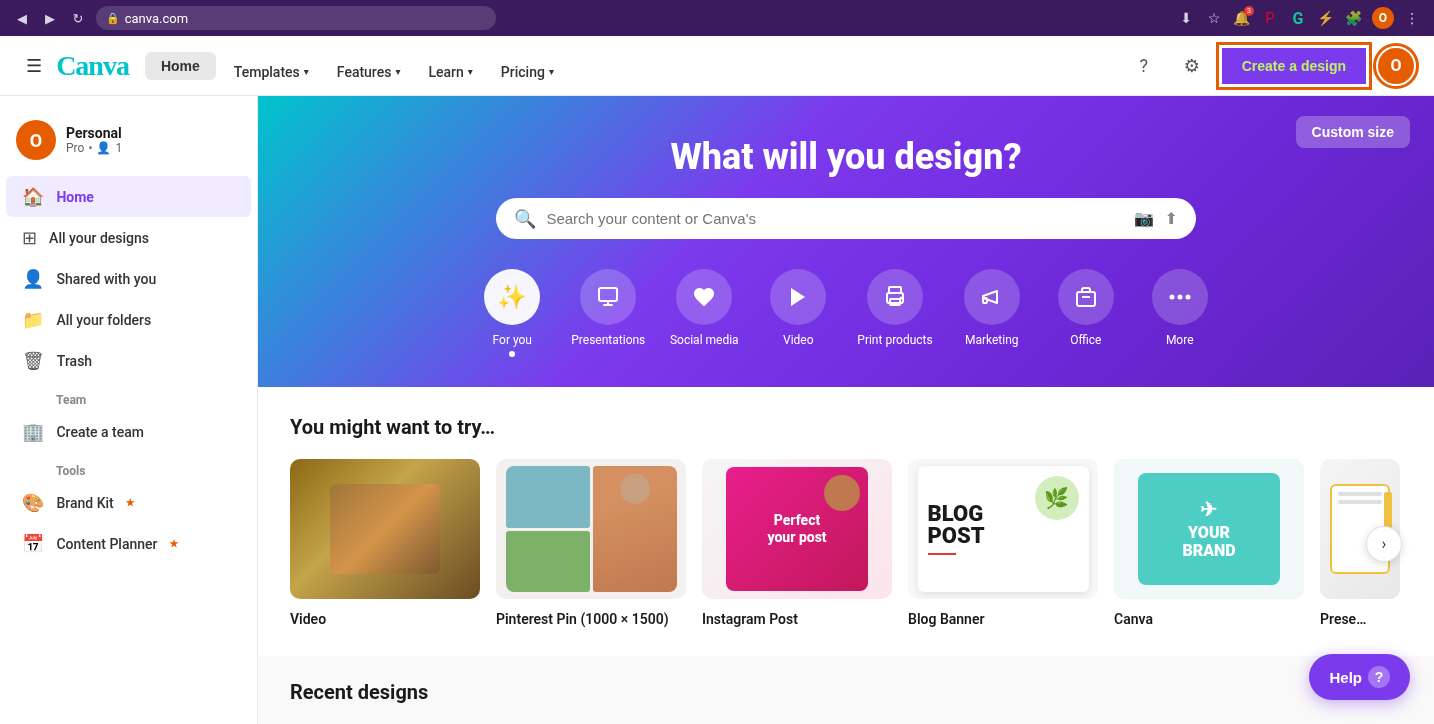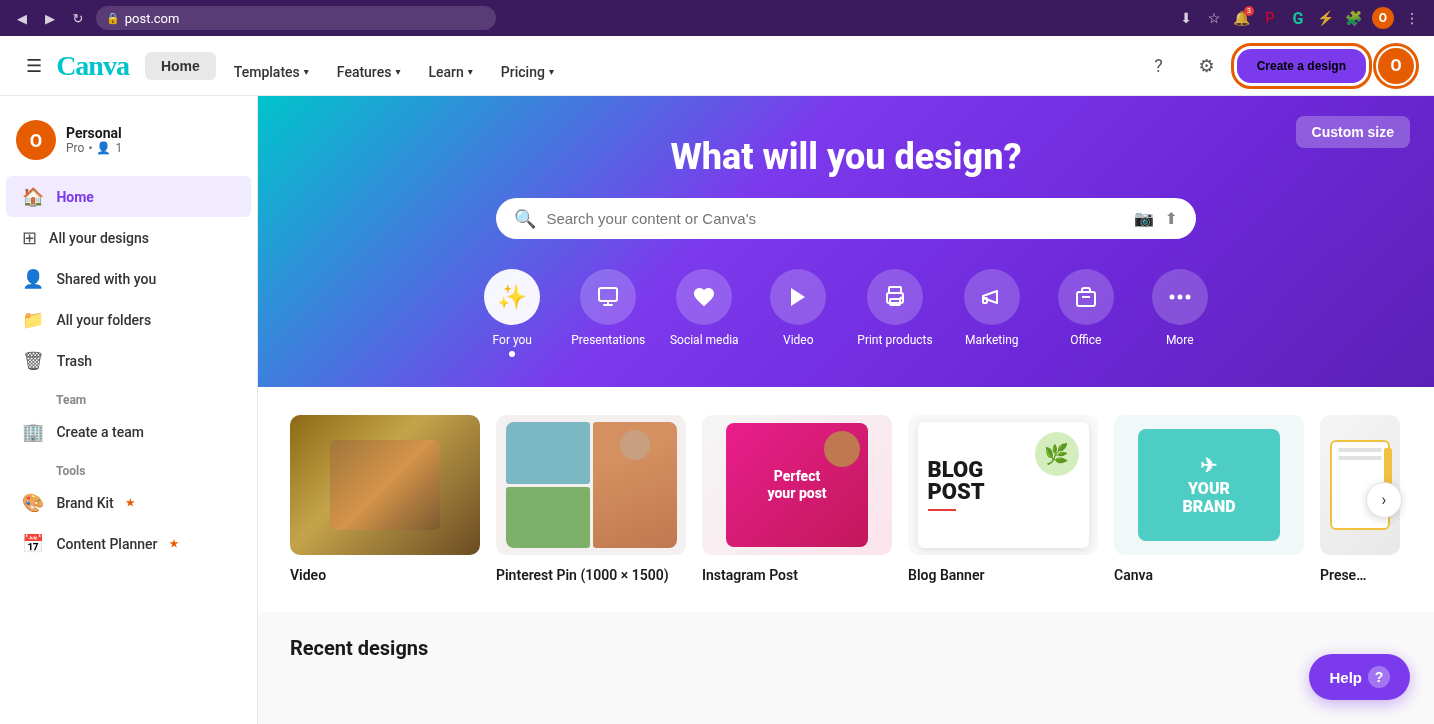--- a/index.html
+++ b/index.html
@@ -123,25 +123,25 @@
     .icon-btn {
       width: 36px; height: 36px;
       display: flex; align-items: center; justify-content: center;
       font-size: 18px;
       cursor: pointer;
       color: #555;
       border-radius: 50%;
     }
     .create-design-btn {
       background: #7c3aed;
-      color: #000000;
+      color: #bef264;
       border: none;
-      border-radius: 14px;
+      border-radius: 0;
       padding: 10px 20px;
-      font-size: 12px;
+      font-size: 14px;
       font-weight: 700;
       cursor: pointer;
       outline: 3px solid #e65c00;
       outline-offset: 3px;
     }
     .user-avatar-nav {
       width: 36px; height: 36px;
       border-radius: 50%;
       background: #e65c00;
       color: white;
@@ -458,21 +458,21 @@
   </style>
 </head>
 <body>
 
 <div class="browser-bar">
   <div class="browser-nav-btn">◀</div>
   <div class="browser-nav-btn">▶</div>
   <div class="browser-nav-btn">↻</div>
   <div class="browser-url-bar">
     <span style="font-size:11px;">🔒</span>
-    <span style="color:white;font-size:13px;">post.com</span>
+    <span style="color:white;font-size:13px;">canva.com</span>
   </div>
   <div class="browser-actions">
     <div class="browser-icon">⬇</div>
     <div class="browser-icon">☆</div>
     <div class="browser-icon" style="position:relative;">
       🔔
       <span class="browser-badge">3</span>
     </div>
     <div class="browser-icon" style="color:#e60023;">P</div>
     <div class="browser-icon" style="color:#15c39a;font-weight:bold;font-size:16px;">G</div>
@@ -652,20 +652,21 @@
                 <circle cx="12" cy="4" r="2.5" fill="white"></circle>
                 <circle cx="20" cy="4" r="2.5" fill="white"></circle>
               </svg>
           </div>
           <span class="category-label">More</span>
         </div>
       </div>
     </div>
 
     <div class="section-container">
+      <h2 class="section-title">You might want to try…</h2>
       <div style="position:relative;">
         <div class="cards-row">
 
           <div class="design-card">
             <div class="design-card-thumb">
               <div class="thumb-video">
                 <div class="thumb-video-inner"></div>
               </div>
             </div>
             <span class="card-label">Video</span>

